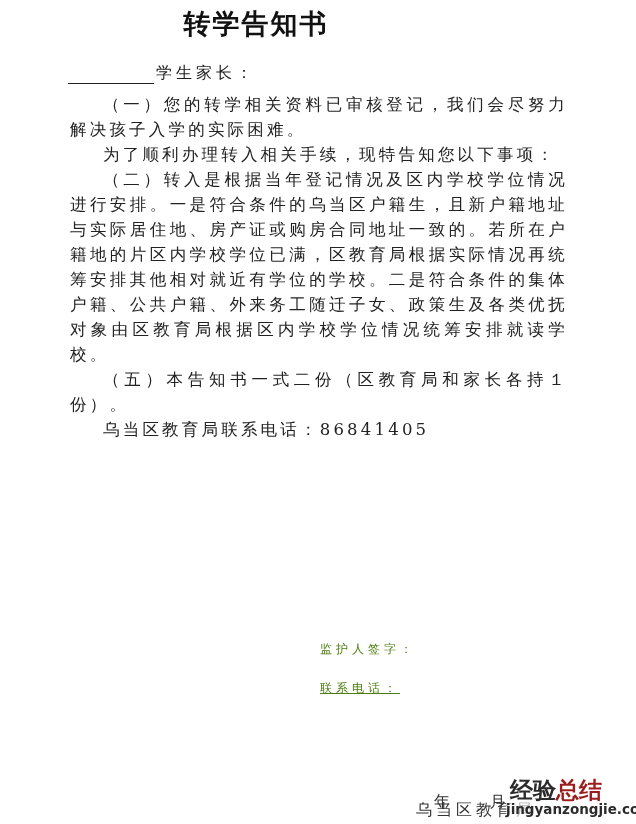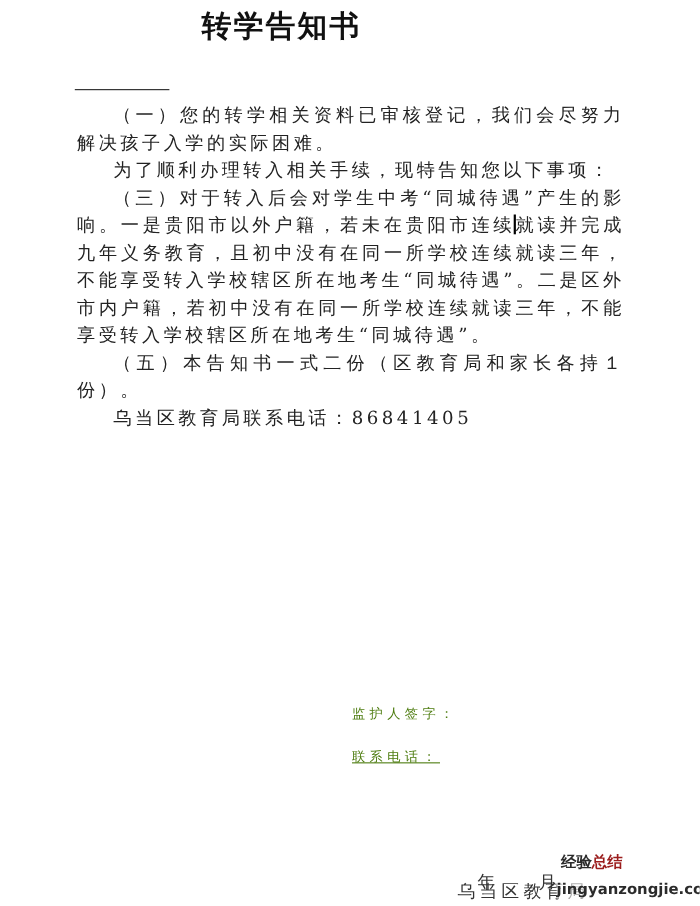--- a/index.html
+++ b/index.html
@@ -99,21 +99,21 @@
     left: 510px;
     top: 775px;
     width: 126px;
     height: 49px;
   }
   .wm-cn {
     position: absolute;
     top: 0;
     left: 0;
     font-family: Liberation Sans, sans-serif;
-    font-size: 14px;
+    font-size: 23px;
     font-weight: bold;
     white-space: nowrap;
     letter-spacing: 0px;
   }
   .wm-cn .dark { color: #2b2b2b; }
   .wm-cn .red { color: #9b1d1d; }
   .wm-en {
     position: absolute;
     top: 26px;
     left: -4px;
@@ -125,26 +125,27 @@
     background: rgba(255,255,255,0.6);
   }
 </style>
 </head>
 <body>
 
 <div class="title">转学告知书</div>
 
 <div class="salutation">
   <span class="blank-line"></span>
+  <span>学生家长：</span>
 </div>
 
 <div class="body-text">
   <p>（一）您的转学相关资料已审核登记，我们会尽努力解决孩子入学的实际困难。</p>
   <p>为了顺利办理转入相关手续，现特告知您以下事项：</p>
-  <p><span>（三）对于转入后会对学生中考“同城待遇”产生的影响。一是贵阳市以外户籍，若未在贵阳市连续</span><span class="cursor-mark"></span><span>就读并完成九年义务教育，且初中没有在同一所学校连续就读三年，不能享受转入学校辖区所在地考生“同城待遇”。二是区外市内户籍，若初中没有在同一所学校连续就读三年，不能享受转入学校辖区所在地考生“同城待遇”。</span></p>
+  <p>（二）转入是根据当年登记情况及区内学校学位情况进行安排。一是符合条件的乌当区户籍生，且新户籍地址与实际居住地、房产证或购房合同地址一致的。若所在户籍地的片区内学校学位已满，区教育局根据实际情况再统筹安排其他相对就近有学位的学校。二是符合条件的集体户籍、公共户籍、外来务工随迁子女、政策生及各类优抚对象由区教育局根据区内学校学位情况统筹安排就读学校。</p>
   <p>（五）本告知书一式二份（区教育局和家长各持１份）。</p>
   <p>乌当区教育局联系电话：86841405</p>
 </div>
 
 <div class="sign-block sign-1">监护人签字：</div>
 <div class="sign-block sign-2">联系电话：</div>
 
 <div class="issuer">乌当区教育局</div>
 
 <div class="date-line">

